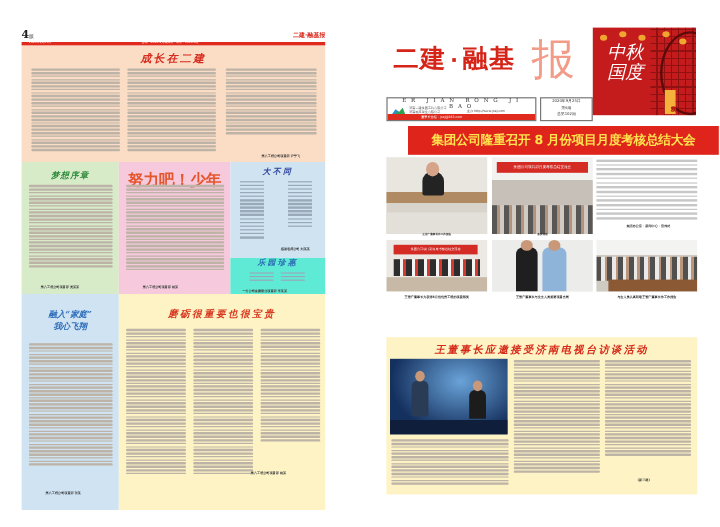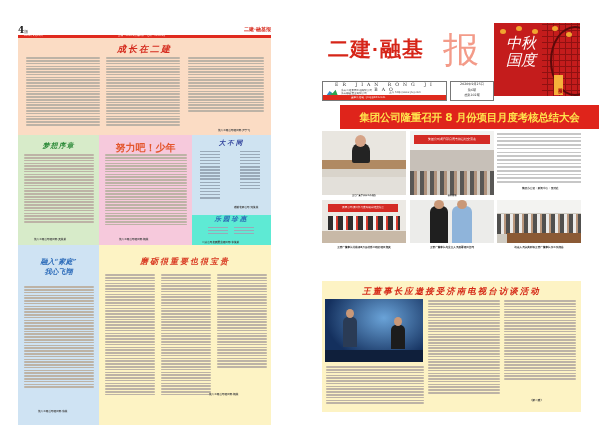--- a/index.html
+++ b/index.html
@@ -20,37 +20,37 @@
   .txt { position:absolute; font-size:2.4px; line-height:4px; color:#777; overflow:hidden; }
   .txt i { display:block; height:1.6px; background:#bdb3a6; margin:1.2px 0; border-radius:1px; }
   .byline { position:absolute; font-size:2.6px; color:#444; font-weight:bold; white-space:nowrap; }
 
   .s-grow { left:0; top:13px; width:253px; height:97px; background:#fbdcc4; }
   .s-grow .sec-title { position:absolute; left:0; right:0; top:5px; font-size:9px; color:#d52d20; letter-spacing:2px; }
 
   .s-dream { left:0; top:110px; width:81px; height:110px; background:#d7ebc9; }
   .s-dream .sec-title { position:absolute; left:0; right:0; top:6px; font-size:7px; color:#2e8b3a; letter-spacing:1px; }
   .s-youth { left:81px; top:110px; width:93px; height:110px; background:#f6c9dc; }
-  .s-youth .sec-title { position:absolute; left:0; right:0; top:6px; font-size:10px; color:#e4572e; font-style:normal; }
+  .s-youth .sec-title { position:absolute; left:0; right:0; top:6px; font-size:13px; color:#e4572e; font-style:normal; }
   .s-diff { left:174px; top:110px; width:79px; height:80px; background:#cfe3f1; }
   .s-diff .sec-title { position:absolute; left:0; right:0; top:4px; font-size:6.5px; color:#2d3f9a; letter-spacing:2px; }
   .s-nat { left:174px; top:190px; width:79px; height:30px; background:#5eead4; }
   .s-nat .sec-title { position:absolute; left:0; right:0; top:0px; font-size:6.5px; color:#2d6cb5; letter-spacing:2px; }
 
   .s-home { left:0; top:220px; width:81px; height:180px; background:#cfe3f3; }
   .s-home .sec-title { position:absolute; left:0; right:0; top:12px; font-size:7px; color:#2e6dba; line-height:10px; }
   .s-grind { left:81px; top:220px; width:172px; height:180px; background:#fdf3c4; }
   .s-grind .sec-title { position:absolute; left:0; right:0; top:11px; font-size:8px; color:#d83a22; letter-spacing:2px; }
 
   .poem { position:absolute; font-size:2.4px; color:#555; }
   .poem i { display:block; width:20px; height:1.5px; background:#9aa9b8; margin:1.6px 0; }
 
   
   .rp { position:absolute; left:300px; top:0; width:300px; height:439px; }
-  .logo { position:absolute; left:28px; top:35px; font-size:21px; font-weight:bold; color:#d62518; font-family:Liberation Sans, sans-serif; letter-spacing:1px; white-space:nowrap; }
+  .logo { position:absolute; left:28px; top:35px; font-size:21px; font-weight:bold; color:#d62518; font-family:Liberation Mono, monospace; letter-spacing:1px; white-space:nowrap; }
   .logo-bao { position:absolute; left:143px; top:26px; font-size:36px; color:#f07a62; opacity:0.75; font-family:"DejaVu Serif", serif; }
   .mast-box { position:absolute; left:22px; top:81px; width:125px; height:20px; border:0.6px solid #777; background:#fff; }
   .mast-pin { position:absolute; left:0; top:0; width:125px; text-align:center; font-size:4.6px; letter-spacing:4px; color:#333; font-family:"DejaVu Serif", serif; }
   .mast-org { position:absolute; left:18px; top:7px; font-size:2.6px; color:#444; line-height:3.2px; }
   .mast-url { position:absolute; left:66px; top:8px; font-size:2.6px; color:#444; }
   .mast-icon { position:absolute; left:3px; top:7px; width:12px; height:7px; background:linear-gradient(135deg,#2e8ccf 40%,#2da34a 60%); clip-path:polygon(0 100%,30% 30%,55% 60%,80% 10%,100% 100%); }
   .mast-red { position:absolute; left:0; bottom:0; width:100%; height:5px; background:#df2a1d; color:#fff; font-size:2.6px; padding-left:28px; line-height:5px; }
   .issue-box { position:absolute; left:150px; top:81px; width:44px; height:20px; border:0.6px solid #777; font-size:3.2px; color:#333; text-align:center; line-height:5.5px; background:#fff; }
 
   .festival { position:absolute; left:194px; top:23px; width:86px; height:73px; background:#c41c1c; overflow:hidden; }

